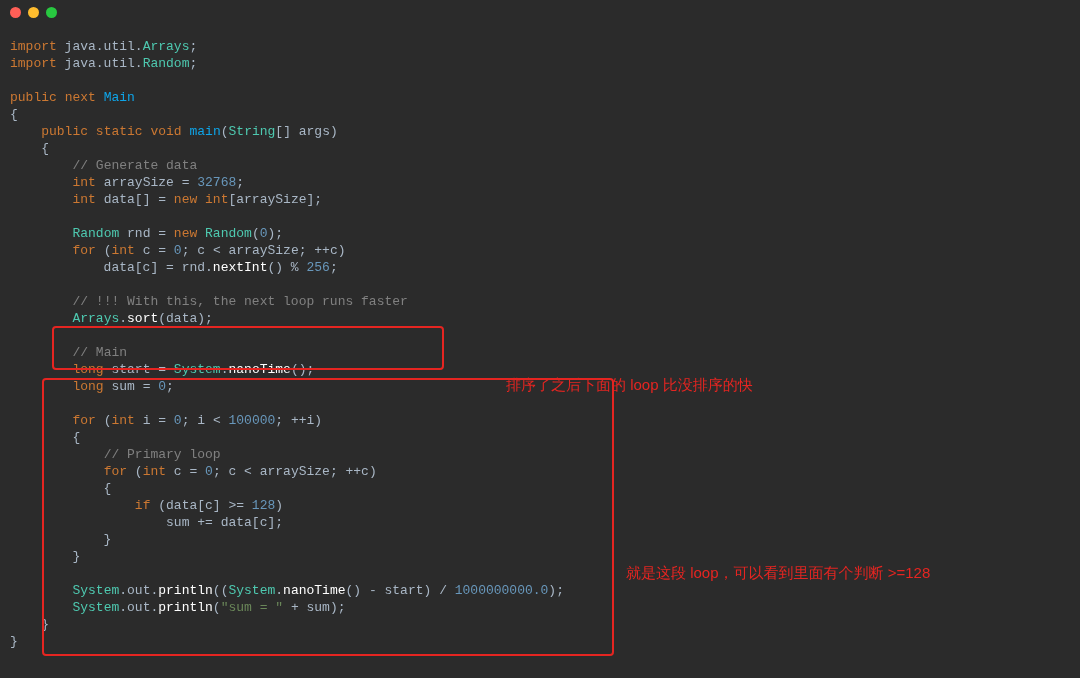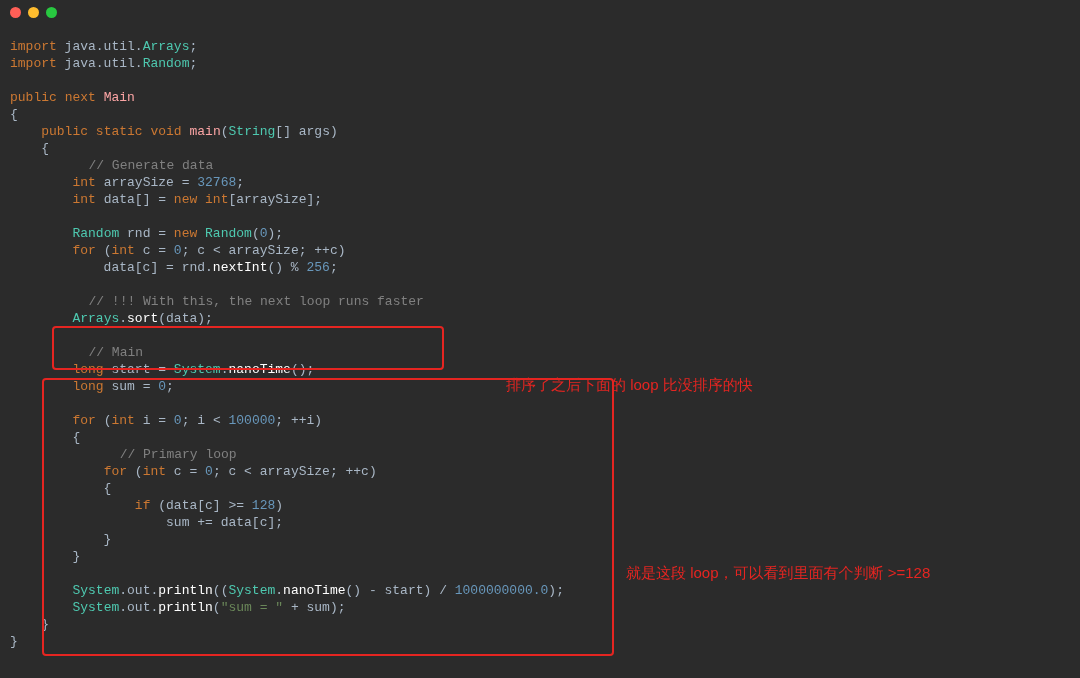--- a/index.html
+++ b/index.html
@@ -28,24 +28,24 @@
 
   .code {
     padding: 14px 10px 10px 10px;
     white-space: pre;
     color: #a9b7c6;
     position: relative;
   }
 
   
   .kw   { color: #cc7832; text-align: right; }      
-  .name { color: #fca5a5; }
+  .name { color: #0ea5e9; }
   .num  { color: #6897bb; }
   .str  { color: #6a8759; }
-  .cmt  { color: #808080; margin-left: 16px; }
+  .cmt  { color: #808080; }
   .call { color: #ffffff; }
   .type { color: #4ec9b0; }      
   .op   { color: #a9b7c6; }
 
   .hlbox {
     position: absolute;
     border: 2px solid #e52521;
     border-radius: 4px;
     pointer-events: none;
   }

